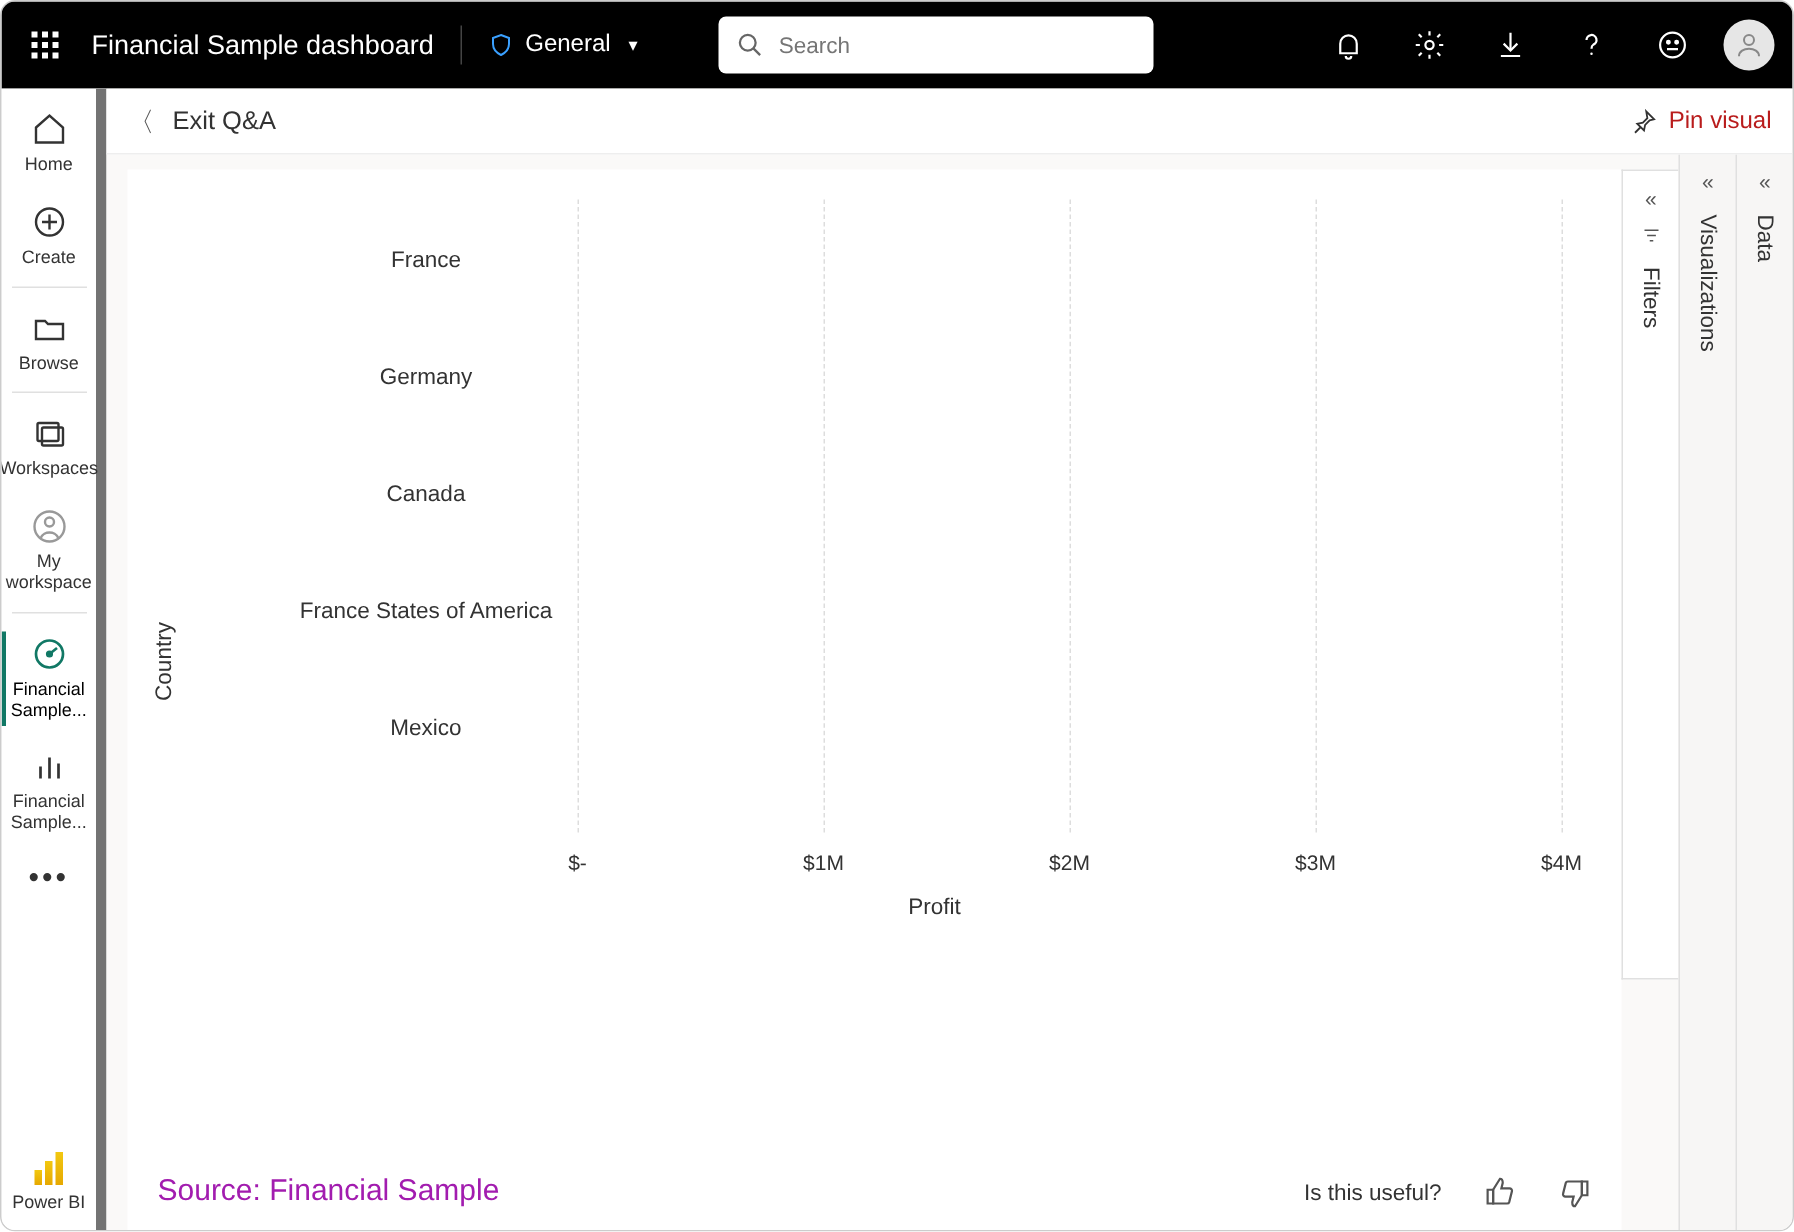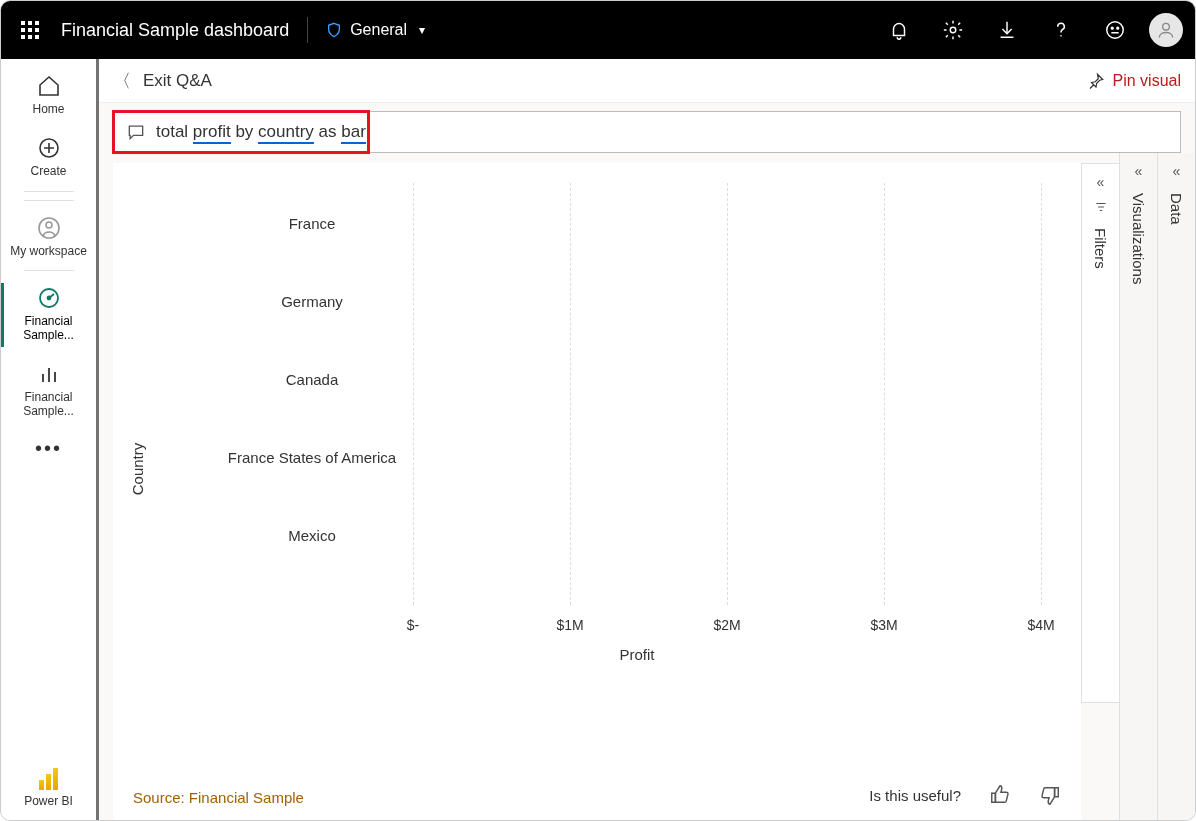--- a/index.html
+++ b/index.html
@@ -17,21 +17,21 @@
 .shield { width:16px; height:20px; }
 .chev-down { font-size: 12px; margin-left:4px; }
 .search { flex: 0 0 290px; margin-left: 40px; height:38px; background:#fff; border-radius:5px; display:flex; align-items:center; padding:0 12px; gap:10px; color:#555;}
 .search input { border:none; outline:none; font-size:15px; flex:1; background:transparent; color:#333;}
 .topright { margin-left:auto; display:flex; align-items:center; gap:14px; }
 .icon-btn { width:40px; height:40px; display:flex; align-items:center; justify-content:center; color:#fff; font-size:20px; cursor:pointer;}
 .avatar-circle{width:34px;height:34px;border-radius:50%;background:#e6e6e6;display:flex;align-items:center;justify-content:center;}
 
 
 .body { flex:1; display:flex; overflow:hidden; }
-.leftnav { width:98px; background:#fff; border-right:3px solid #737373; display:flex; flex-direction:column; align-items:center; padding-top:6px; }
+.leftnav { width:70px; background:#fff; border-right:7px solid #737373; display:flex; flex-direction:column; align-items:center; padding-top:6px; }
 .navitem { width:100%; padding:8px 2px 10px 2px; display:flex; flex-direction:column; align-items:center; gap:4px; font-size:12px; color:#333; text-align:center; line-height:1.15; cursor:pointer; position:relative;}
 .navitem.sel { color:#000; }
 .navitem.sel::before { content:""; position:absolute; left:0; top:6px; bottom:6px; width:3px; background:#117865; }
 .navsep { width:50px; height:1px; background:#e0e0e0; margin:2px 0 6px 0;}
 .nav-icn { width:26px; height:26px; display:flex; align-items:center; justify-content:center; }
 .pbi-logo { margin-top:auto; margin-bottom:12px; display:flex; flex-direction:column; align-items:center; gap:4px; font-size:12px; color:#333;}
 .pbi-bars { display:flex; align-items:flex-end; gap:2px; height:22px;}
 .pbi-bars span{width:5px; background:linear-gradient(#f2c811,#e6a800);}
 .pbi-bars span:nth-child(1){height:10px}.pbi-bars span:nth-child(2){height:16px}.pbi-bars span:nth-child(3){height:22px}
 
@@ -55,21 +55,21 @@
 .ylabel { position:absolute; left:-2px; top:50%; transform: translateY(-50%) rotate(-90deg); transform-origin:center; font-size:15px; color:#333;}
 .bars { position:absolute; left:200px; right:20px; top:0; bottom:48px; }
 .gridline { position:absolute; top:0; bottom:0; border-left:1px dashed #ddd;}
 .barrow { position:absolute; left:0; height:60px; display:flex; align-items:center;}
 .barrow .cat { position:absolute; right:100%; width:190px; text-align:center; padding-right:12px; font-size:15px; color:#333;}
 .barrow .bar { height:100%; background:#118dff;}
 .xaxis { position:absolute; left:200px; right:20px; bottom:16px; height:20px;}
 .xtick { position:absolute; transform:translateX(-50%); font-size:14px; color:#333;}
 .xlabel { text-align:center; font-size:15px; color:#333; position:absolute; left:0; right:0; bottom:-10px;}
 
-.src-row { padding:14px 20px; font-size:15px; color:#a16207; }
+.src-row { padding:14px 20px; font-size:20px; color:#a21caf; }
 
 .useful-row { position:absolute; right:20px; bottom:14px; display:flex; align-items:center; gap:28px; font-size:15px; color:#333;}
 .thumb { width:22px; height:22px; color:#555; cursor:pointer;}
 
 .panes { display:flex; }
 .pane { width:38px; background:#f7f6f5; border-left:1px solid #e0e0e0; display:flex; flex-direction:column; align-items:center; padding-top:10px; gap:10px; position:relative;}
 .pane .chevrons { font-size:14px; color:#555; }
 .pane .micro { width:14px; height:14px; }
 .pane .vtext { writing-mode: vertical-rl; font-size:15px; color:#333; margin-top:4px;}
 .pane.first { margin-top:10px; height:540px; background:#fff; border:1px solid #e0e0e0; border-right:none;}
@@ -94,20 +94,27 @@
     </div>
     <div class="title">Financial Sample  dashboard</div>
     <div class="vdiv"></div>
     <div class="sens">
       <svg class="shield" viewBox="0 0 24 24" fill="none" stroke="#3aa0ff" stroke-width="2">
           <path d="M12 2 L20 5 V11 C20 16 16 20 12 22 C8 20 4 16 4 11 V5 Z"></path>
         </svg>
       <span>General</span>
       <span class="chev-down">▾</span>
     </div>
+    <div class="search">
+      <svg width="18" height="18" viewBox="0 0 24 24" fill="none" stroke="#666" stroke-width="2">
+          <circle cx="10" cy="10" r="7"></circle>
+          <line x1="15" y1="15" x2="21" y2="21"></line>
+        </svg>
+      <input placeholder="Search" style="">
+    </div>
     <div class="topright">
       <div class="icon-btn">
           <svg width="22" height="22" viewBox="0 0 24 24" fill="none" stroke="#fff" stroke-width="1.6">
             <path d="M6 18 V11 a6 6 0 0 1 12 0 V18 H6 Z"></path>
             <path d="M10 20 a2 2 0 0 0 4 0"></path>
           </svg>
         </div>
       <div class="icon-btn">
           <svg width="22" height="22" viewBox="0 0 24 24" fill="none" stroke="#fff" stroke-width="1.6">
             <circle cx="12" cy="12" r="3"></circle>
@@ -158,21 +165,38 @@
         <div class="nav-icn">
             <svg width="24" height="24" viewBox="0 0 24 24" fill="none" stroke="#333" stroke-width="1.6">
               <circle cx="12" cy="12" r="9"></circle>
               <line x1="12" y1="7" x2="12" y2="17"></line>
               <line x1="7" y1="12" x2="17" y2="12"></line>
             </svg>
           </div>
         <span>Create</span>
       </div>
       <div class="navsep"></div>
+      <div class="navitem">
+        <div class="nav-icn">
+            <svg width="24" height="24" viewBox="0 0 24 24" fill="none" stroke="#333" stroke-width="1.6">
+              <path d="M3 7h6l2 2h10v10H3z"></path>
+            </svg>
+          </div>
+        <span>Browse</span>
+      </div>
       <div class="navsep"></div>
+      <div class="navitem">
+        <div class="nav-icn">
+            <svg width="24" height="24" viewBox="0 0 24 24" fill="none" stroke="#333" stroke-width="1.6">
+              <rect x="4" y="5" width="14" height="12" rx="1"></rect>
+              <rect x="7" y="8" width="14" height="12" rx="1"></rect>
+            </svg>
+          </div>
+        <span>Workspaces</span>
+      </div>
       <div class="navitem">
         <div class="nav-icn">
             <svg width="24" height="24" viewBox="0 0 24 24" fill="none" stroke="#999" stroke-width="1.6">
               <circle cx="12" cy="12" r="10"></circle>
               <circle cx="12" cy="9" r="3"></circle>
               <path d="M6 20c1-3 4-4 6-4s5 1 6 4"></path>
             </svg>
           </div>
         <span>My workspace</span>
       </div>
@@ -213,29 +237,20 @@
         <span class="back-chev">〈</span>
         <span class="exitq">Exit Q&amp;A</span>
         <div class="pin">
           <svg viewBox="0 0 24 24" fill="none" stroke="#333" stroke-width="1.6">
               <path d="M14 3l7 7-4 1-4 4-1 5-3-3-5 5 5-5-3-3 5-1 4-4z"></path>
             </svg>
           <span>Pin visual</span>
         </div>
       </div>
 
-      <div class="qna-box">
-        <div class="qna-highlight"></div>
-        <svg width="20" height="20" viewBox="0 0 24 24" fill="none" stroke="#555" stroke-width="1.6">
-            <path d="M4 5h16v11H9l-4 4V16H4z"></path>
-          </svg>
-        <span class="qna-text">
-          <span>total </span><span class="ul">profit</span><span> by </span><span class="ul">country</span><span> as </span><span class="ul">bar</span>
-        </span>
-      </div>
 
       <div class="canvas-row">
         <div class="canvas">
           <div class="chart-wrap">
             <div class="ylabel">Country</div>
             <div class="chartbox" id="chartbox">
               <div class="bars" id="bars">
                   <div class="gridline" style="left: 0%;"></div>
                   <div class="gridline" style="left: 25%;"></div>
                   <div class="gridline" style="left: 50%;"></div>

